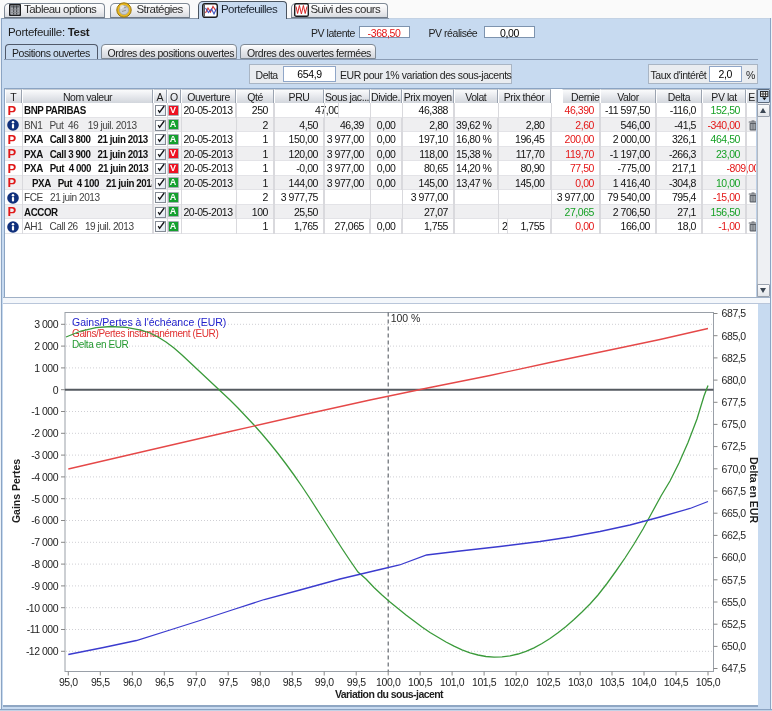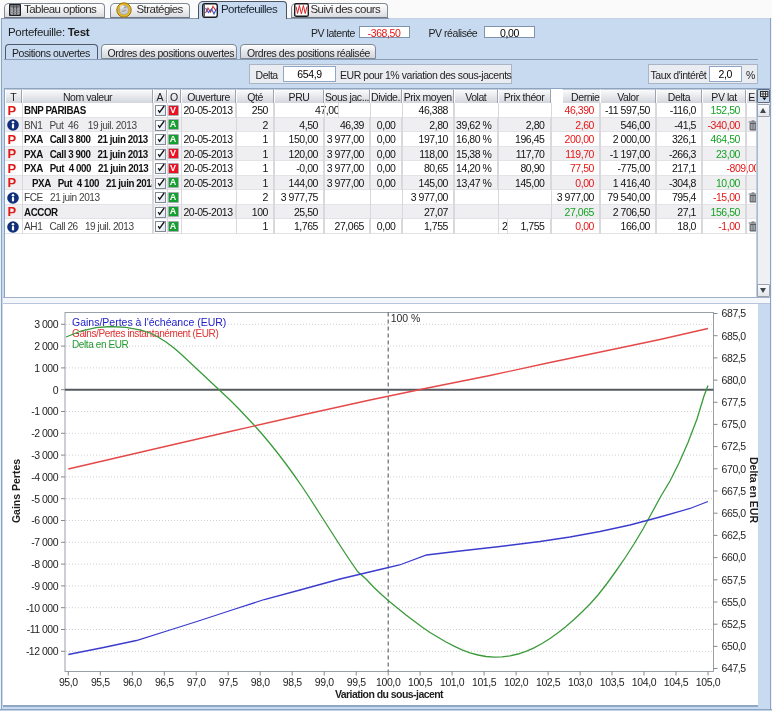--- a/index.html
+++ b/index.html
@@ -72,21 +72,21 @@
 <div class="abs t11" style="left:311px;top:27px;width:40px;text-align:center;">PV latente</div>
 <div class="fld red" style="left:358.5px;top:25.5px;width:51px;height:12.5px;padding-top:1px;">-368,50</div>
 <div class="abs t11" style="left:428.5px;top:27px;width:48px;text-align:right;">PV réalisée</div>
 <div class="fld" style="left:484px;top:25.5px;width:51px;height:12.5px;padding-top:1px;">0,00</div>
 <div class="abs" style="left:4px;top:58.5px;width:754px;height:1px;background:#8a9cb5;z-index:1;"></div>
 <div class="stabsel" style="left:4.9px;width:93.2px;"></div>
 <div class="abs t11" style="left:12px;top:46.5px;z-index:4;">Positions ouvertes</div>
 <div class="stab" style="left:101px;width:135.5px;"></div>
 <div class="abs t11" style="left:107.5px;top:46.5px;z-index:4;">Ordres des positions ouvertes</div>
 <div class="stab" style="left:240px;width:136px;"></div>
-<div class="abs t11" style="left:247px;top:46.5px;z-index:4;">Ordres des positions réalisée</div>
+<div class="abs t11" style="left:247px;top:46.5px;z-index:4;">Ordres des ouvertes fermées</div>
 <div class="pan" style="left:249px;top:64px;width:263px;height:19.5px;"></div>
 <div class="abs t11" style="left:255.5px;top:68.5px;">Delta</div>
 <div class="fld" style="left:283px;top:66px;width:53px;height:15.5px;padding-top:2px;border-color:#8fa6c8;">654,9</div>
 <div class="abs t11" style="left:340px;top:68.5px;">EUR pour 1% variation des sous-jacents</div>
 <div class="pan" style="left:647.5px;top:64px;width:110.5px;height:19.5px;"></div>
 <div class="abs t11" style="left:650.5px;top:68.5px;">Taux d'intérêt</div>
 <div class="fld" style="left:708.5px;top:66px;width:33.5px;height:15.5px;padding-top:2px;border-color:#8fa6c8;">2,0</div>
 <div class="abs t11" style="left:746px;top:68.5px;">%</div>
 <div class="abs" style="left:3.5px;top:87.5px;width:767px;height:210px;border:1px solid #8ba4c3;box-sizing:border-box;background:#fff;"></div>
 <div class="hc" style="left:4.5px;width:17.5px;">T</div>

